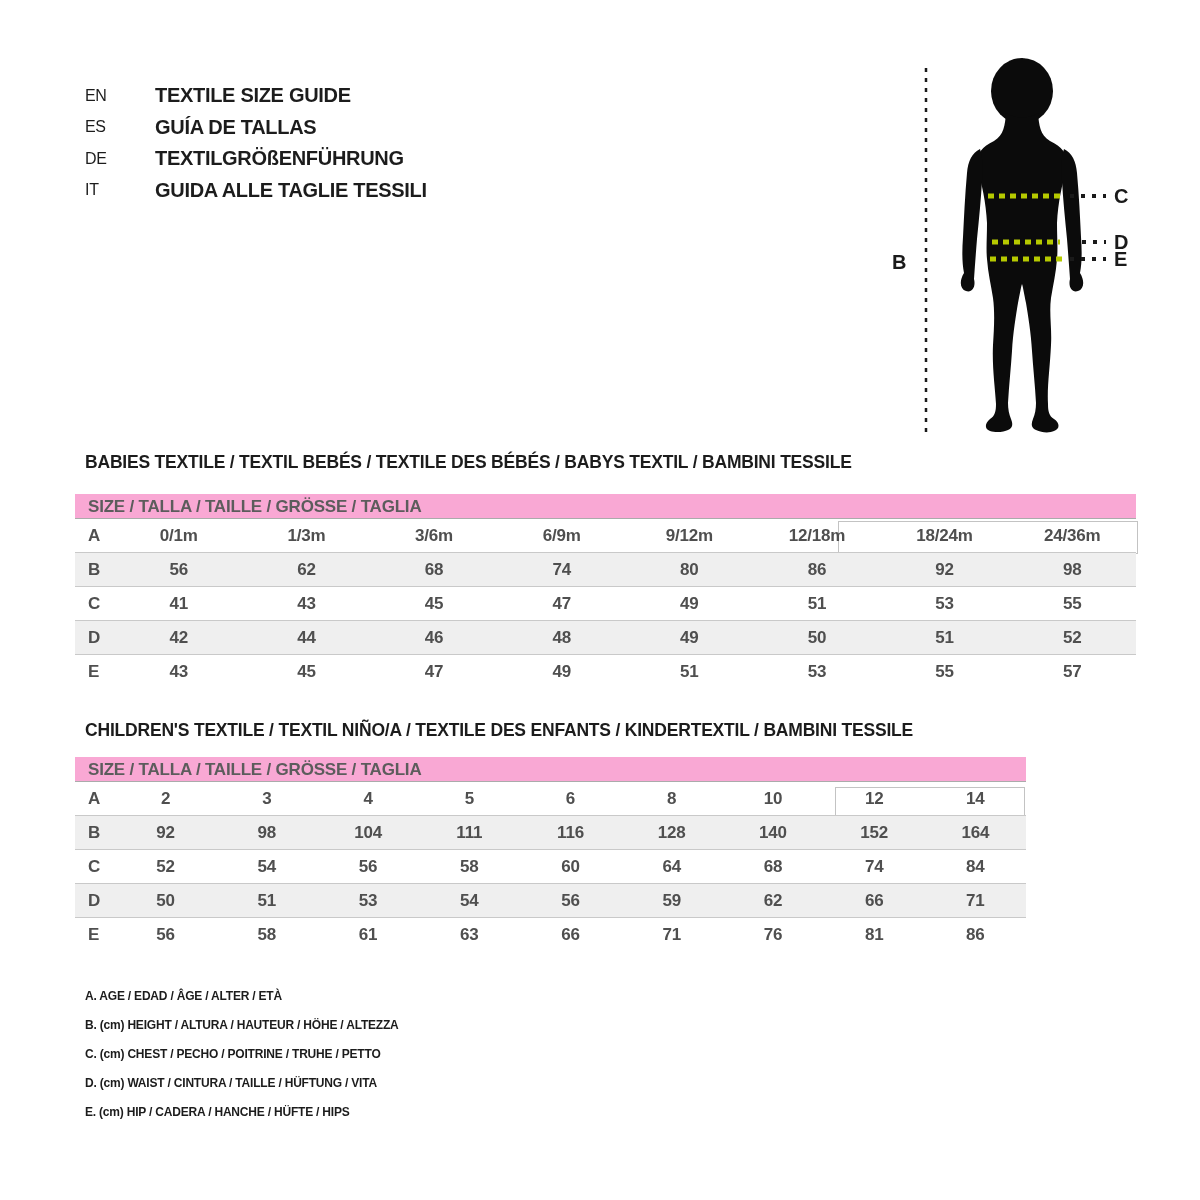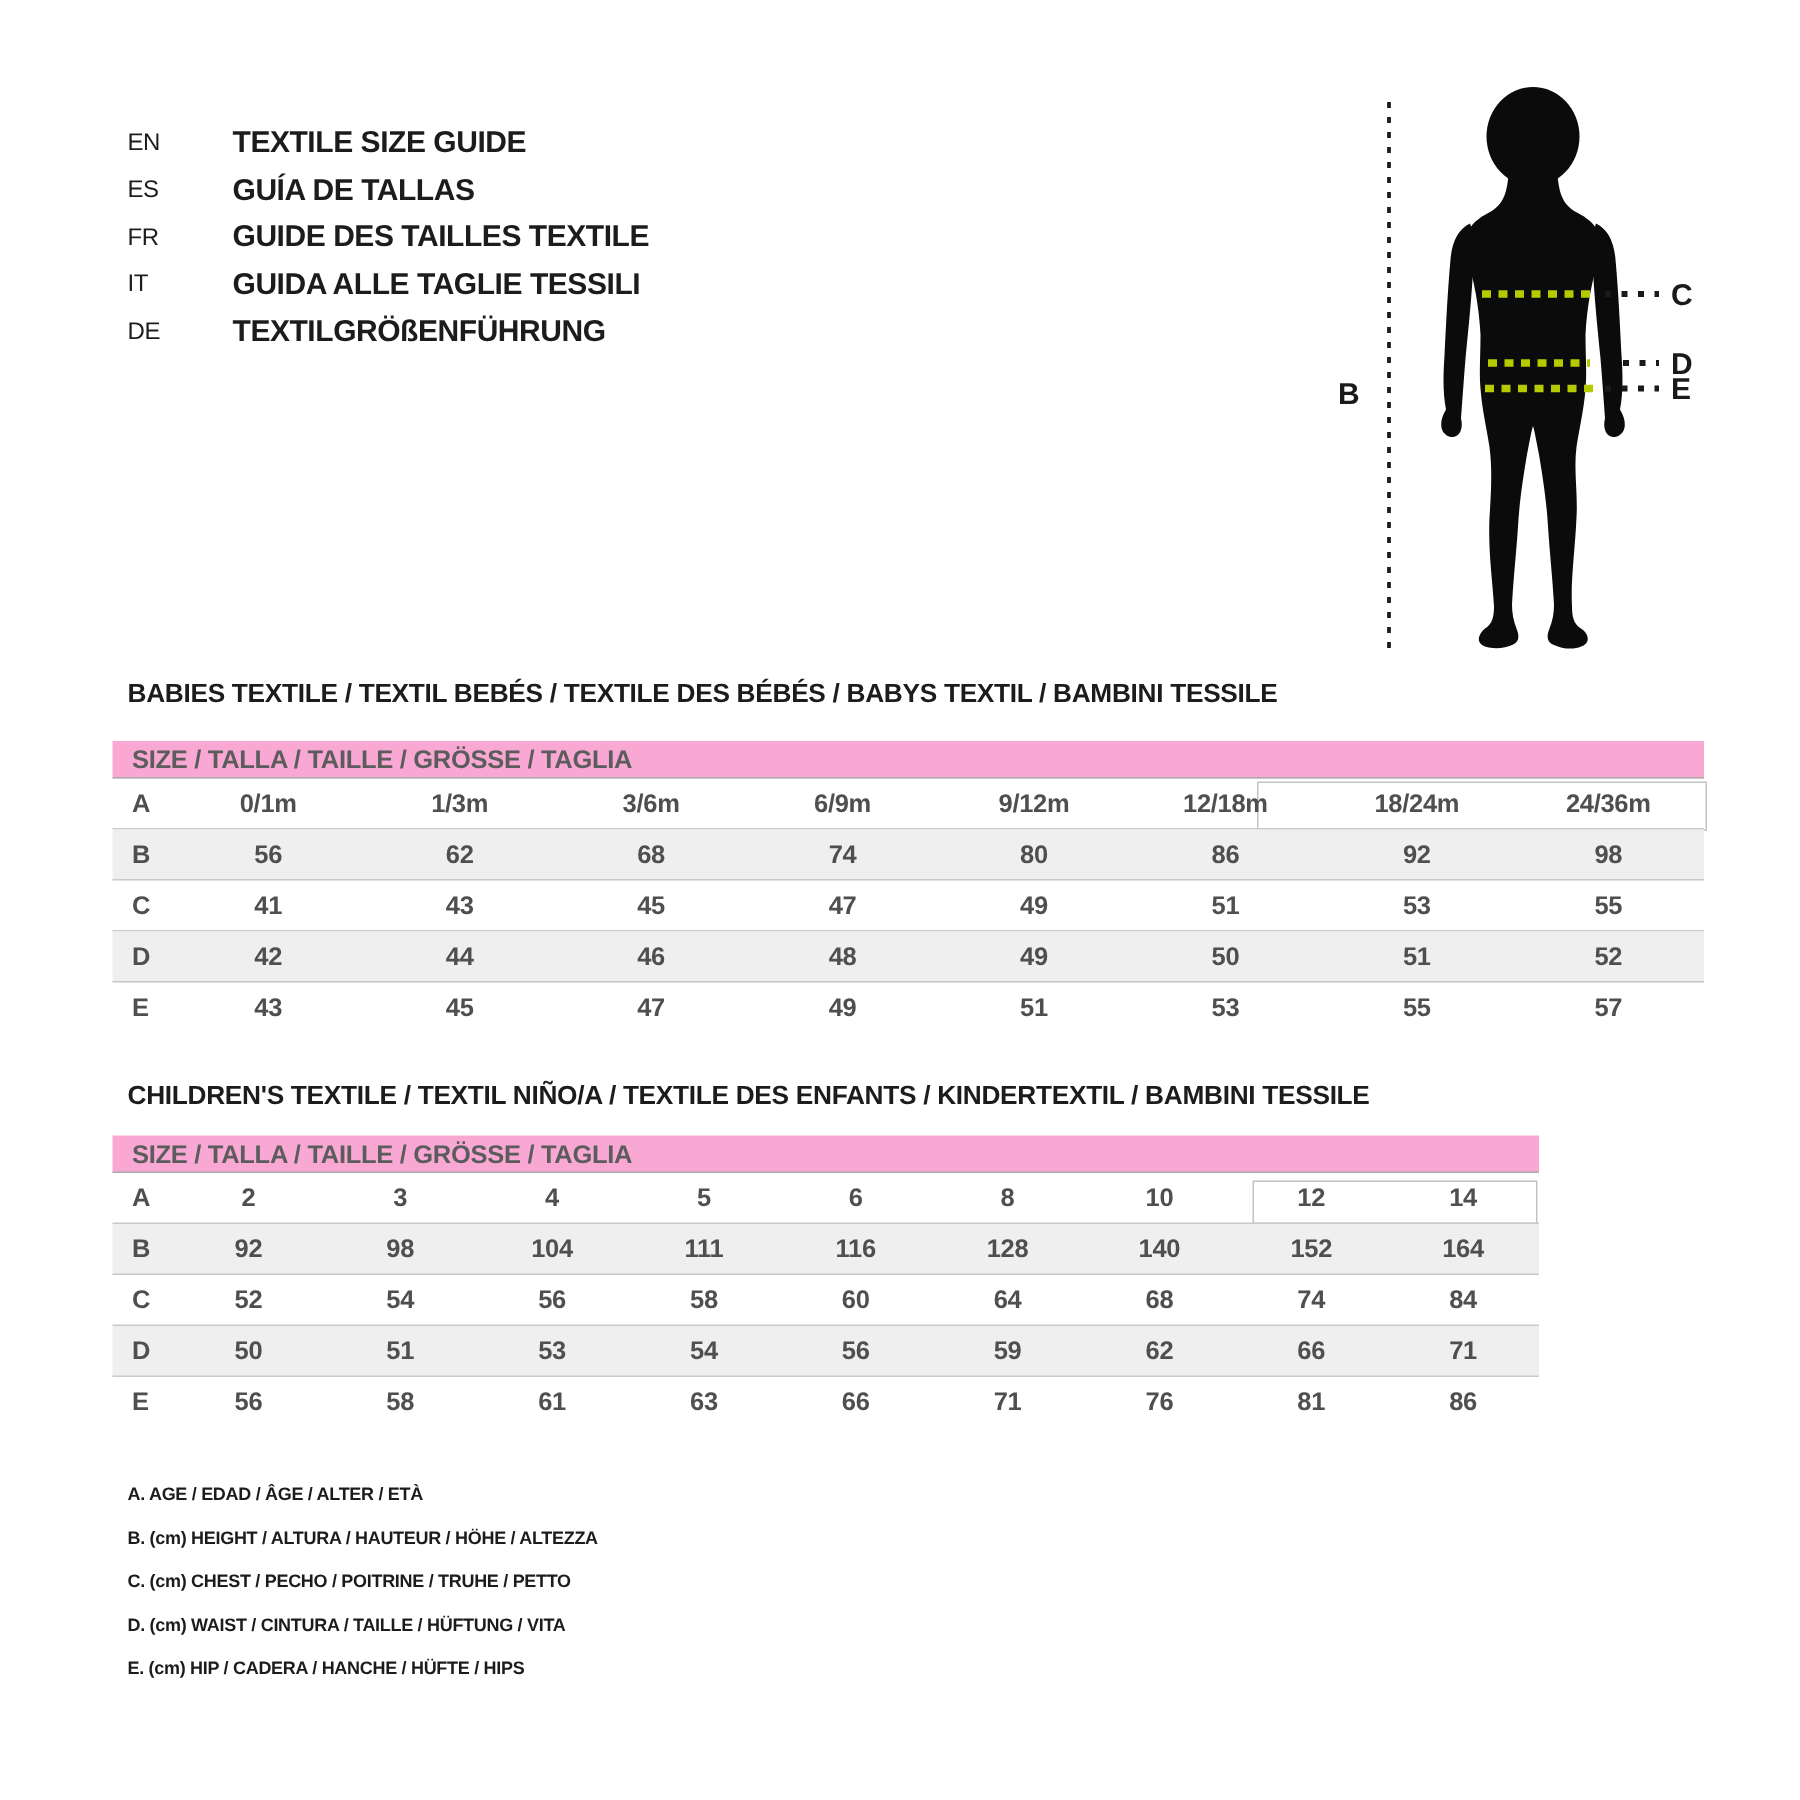--- a/index.html
+++ b/index.html
@@ -53,30 +53,26 @@
   <div class="lang-list">
       <div class="lang-row">
         <span class="lang-code">EN</span>
         <span class="lang-label">TEXTILE SIZE GUIDE</span>
       </div>
       <div class="lang-row">
         <span class="lang-code">ES</span>
         <span class="lang-label">GUÍA DE TALLAS</span>
       </div>
       <div class="lang-row">
-        <span class="lang-code">FR</span>
-        <span class="lang-label">GUIDE DES TAILLES TEXTILE</span>
+        <span class="lang-code">DE</span>
+        <span class="lang-label">TEXTILGRÖßENFÜHRUNG</span>
       </div>
       <div class="lang-row">
         <span class="lang-code">IT</span>
         <span class="lang-label">GUIDA ALLE TAGLIE TESSILI</span>
-      </div>
-      <div class="lang-row">
-        <span class="lang-code">DE</span>
-        <span class="lang-label">TEXTILGRÖßENFÜHRUNG</span>
       </div>
     </div>
 
   <svg class="figure" viewBox="0 0 280 390" xmlns="http://www.w3.org/2000/svg">
 
     <line x1="46" y1="13" x2="46" y2="377" stroke="#1a1a1a" stroke-width="2.5" stroke-dasharray="4 6"></line>
     <text class="fig-label" x="12" y="214">B</text>
 
     <g fill="#0b0b0b">
       <ellipse cx="142" cy="36" rx="31" ry="33"></ellipse>

